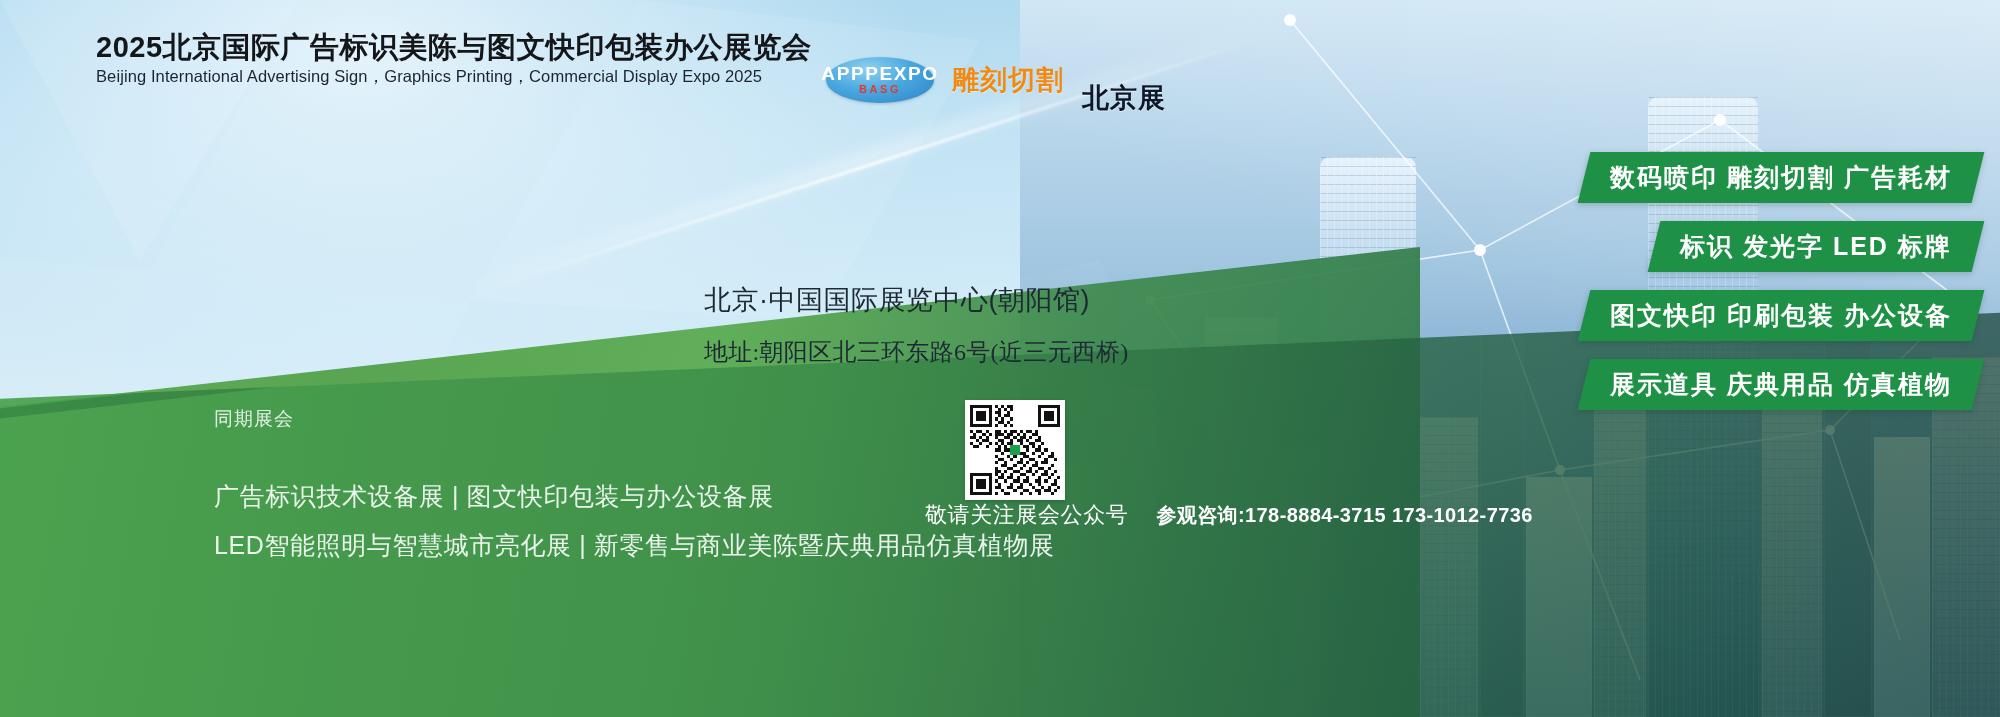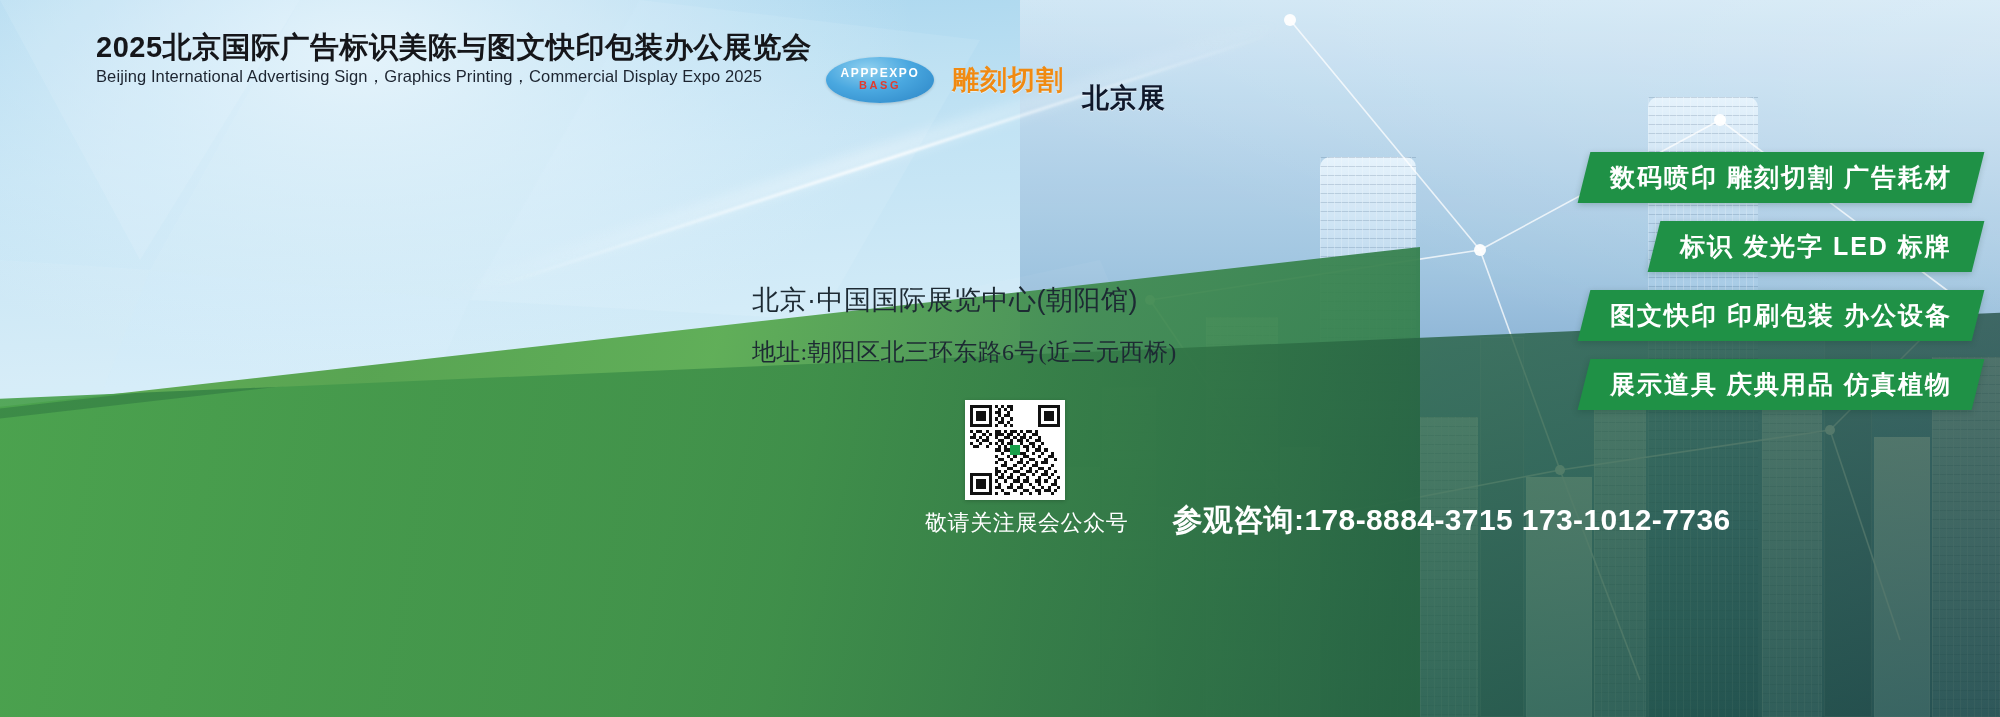--- a/index.html
+++ b/index.html
@@ -66,34 +66,34 @@
   .title-wrap{display:flex;flex-direction:column;justify-content:center;}
   .title-cn{font-size:29px;font-weight:700;color:#15161a;letter-spacing:.5px;white-space:nowrap;line-height:1.18;}
   .title-en{font-size:16.5px;color:#1c2430;white-space:nowrap;letter-spacing:.1px;margin-top:2px;}
   .brandbar{position:absolute;left:826px;top:44px;display:flex;align-items:center;gap:18px;}
   .appexpo{
     width:108px;height:46px;border-radius:50%/50%;
     background:radial-gradient(ellipse at 38% 26%,#8fd0ef 0%,#4aa8e0 45%,#2a83c4 100%);
     display:flex;flex-direction:column;align-items:center;justify-content:center;
     box-shadow:0 1px 3px rgba(0,0,0,.18);
   }
-  .appexpo .t1{font-size:12px;font-weight:700;color:#ffffff;letter-spacing:1.6px;line-height:1;}
+  .appexpo .t1{font-size:19px;font-weight:700;color:#ffffff;letter-spacing:1.6px;line-height:1;}
   .appexpo .t2{font-size:11px;font-weight:700;color:#e23b2e;letter-spacing:2.6px;line-height:1.25;}
   .brand-cn{font-size:27px;font-weight:700;letter-spacing:1px;white-space:nowrap;
     text-shadow:0 1px 0 rgba(255,255,255,.5);}
   .brand-cn.orange{color:#f08a12;}
   .brand-cn.green{color:#0f172a;margin-top:36px;}
 
   
   .hero{position:absolute;left:200px;top:104px;}
   .hero-sub{font-size:52px;font-weight:700;color:#17a04c;letter-spacing:1px;line-height:1.05;}
   .hero-main{font-size:106px;font-weight:800;color:#0d9241;letter-spacing:4px;line-height:1.05;margin-top:4px;
     text-shadow:0 2px 0 rgba(255,255,255,.18);}
   .date-line{position:absolute;left:200px;top:372px;font-size:46px;font-weight:600;color:#2bbd4e;letter-spacing:.5px;white-space:nowrap;}
-  .venue{position:absolute;left:752px;top:282px;color:#1d2a33;}
+  .venue{position:absolute;left:704px;top:282px;color:#1d2a33;}
   .venue .v1{font-size:27px;letter-spacing:.5px;white-space:nowrap;}
   .venue .v2{font-size:24px;letter-spacing:.3px;white-space:nowrap;margin-top:18px;font-family:Liberation Serif, serif;}
 
   
   .tags{position:absolute;right:22px;top:152px;display:flex;flex-direction:column;gap:18px;align-items:flex-end;}
   .tag{
     background:#1f9146;color:#fff;font-weight:700;white-space:nowrap;
     transform:skewX(-14deg);padding:9px 26px;font-size:25px;letter-spacing:2px;
     box-shadow:0 2px 6px rgba(10,50,30,.22);
   }
@@ -101,23 +101,23 @@
 
   
   .concurrent{position:absolute;left:214px;top:406px;color:#eaf6ec;}
   .concurrent .label{font-size:19px;opacity:.95;letter-spacing:1px;}
   .concurrent .l1{font-size:25px;margin-top:48px;letter-spacing:.6px;white-space:nowrap;}
   .concurrent .l2{font-size:25px;margin-top:16px;letter-spacing:.6px;white-space:nowrap;}
 
   
   .qr{position:absolute;left:965px;top:400px;width:100px;height:100px;background:#fff;padding:5px;box-shadow:0 1px 4px rgba(0,0,0,.2);}
   .qr svg{display:block;}
-  .contact{position:absolute;left:925px;top:500px;display:flex;align-items:baseline;gap:44px;color:#ffffff;white-space:nowrap;}
+  .contact{position:absolute;left:925px;top:500px;display:flex;align-items:baseline;gap:28px;color:#ffffff;white-space:nowrap;}
   .contact .c1{font-size:22px;letter-spacing:.6px;}
-  .contact .c2{font-size:30px;font-weight:600;letter-spacing:.4px;}
+  .contact .c2{font-size:20px;font-weight:600;letter-spacing:.4px;}
 </style>
 </head>
 <body>
 
 <div class="banner">
 
   <div class="bg-sky"></div>
 
   <div class="bg-city">
     <div class="city-block lite" style="left:10px;width:70px;height:250px;"></div>
@@ -220,20 +220,25 @@
     <div class="v2">地址:朝阳区北三环东路6号(近三元西桥)</div>
   </div>
 
   <div class="tags">
     <div class="tag"><span>数码喷印   雕刻切割   广告耗材</span></div>
     <div class="tag"><span>标识   发光字   LED   标牌</span></div>
     <div class="tag"><span>图文快印   印刷包装   办公设备</span></div>
     <div class="tag"><span>展示道具   庆典用品   仿真植物</span></div>
   </div>
 
+  <div class="concurrent">
+    <div class="label">同期展会</div>
+    <div class="l1">广告标识技术设备展 | 图文快印包装与办公设备展</div>
+    <div class="l2">LED智能照明与智慧城市亮化展 | 新零售与商业美陈暨庆典用品仿真植物展</div>
+  </div>
 
   <div class="qr">
     <svg width="90" height="90" viewBox="0 0 29 29" shape-rendering="crispEdges">
       <rect width="29" height="29" fill="#ffffff"></rect>
       <g fill="#111111">
         <rect x="0" y="0" width="7" height="1"></rect>
           <rect x="0" y="6" width="7" height="1"></rect>
         <rect x="0" y="0" width="1" height="7"></rect>
           <rect x="6" y="0" width="1" height="7"></rect>
         <rect x="2" y="2" width="3" height="3"></rect>

